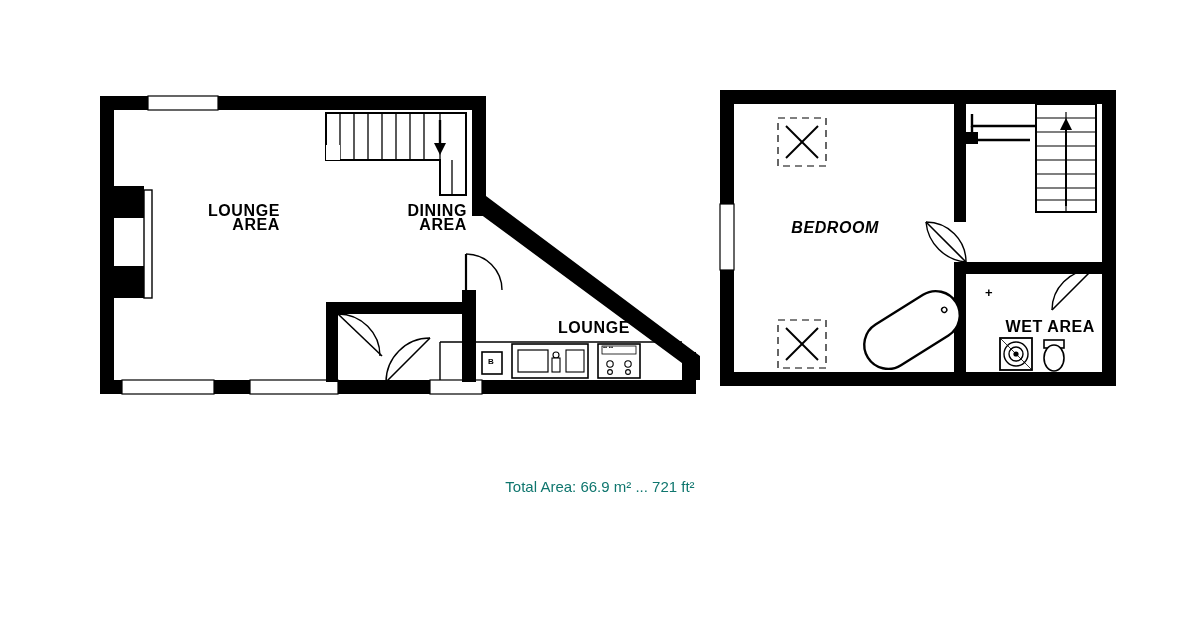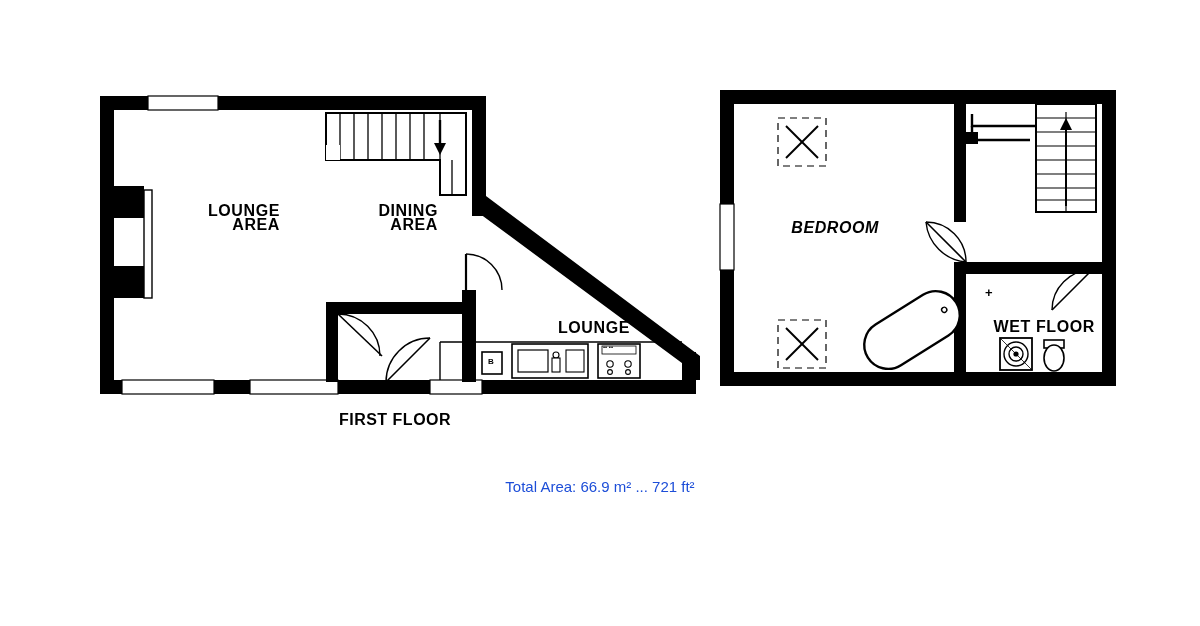--- a/index.html
+++ b/index.html
@@ -43,41 +43,41 @@
     width: 300px;
     font-size: 16px;
   }
   #total-area {
     position: absolute;
     left: 300px;
     top: 478px;
     width: 600px;
     text-align: center;
     font-size: 15px;
-    color: #1d4ed8;
+    color: #0f766e;
   }
   #disclaimer {
     position: absolute;
     left: 300px;
     top: 506px;
     width: 600px;
     text-align: center;
     font-size: 11.5px;
     color: #000;
   }
   .room-label {
     position: absolute;
     text-align: right;
     font-weight: bold;
     font-size: 16px;
     line-height: 14px;
     letter-spacing: 0.6px;
   }
   #lounge-label { left: 160px; top: 204px; width: 120px; }
-  #dining-label { left: 318px; top: 204px; width: 120px; }
+  #dining-label { left: 347px; top: 204px; width: 120px; }
   #kitchen-label { left: 470px; top: 321px; width: 160px; }
   #bedroom-label { left: 759px; top: 221px; width: 120px; font-style: italic; }
   #wetroom-label { left: 955px; top: 320px; width: 140px; }
   .appliance-text {
     position: absolute;
     font-size: 6px;
     font-weight: bold;
     font-family: "Liberation Sans", sans-serif;
   }
 </style>
@@ -258,25 +258,24 @@
 
   <div class="room-label" id="dining-label">
     <span>DINING</span><br>
     <span>AREA</span>
   </div>
 
   <div class="room-label" id="kitchen-label">LOUNGE</div>
 
   <div class="room-label" id="bedroom-label">BEDROOM</div>
 
-  <div class="room-label" id="wetroom-label">WET FLOOR</div>
+  <div class="room-label" id="wetroom-label">WET AREA</div>
 
   <div class="appliance-text" style="left:488px; top:357px; font-size:8px;">B</div>
 
   <div class="appliance-text" style="left:603px; top:344px;">•• ••</div>
 
   <div class="appliance-text" style="left:985px; top:285px; font-size:13px; font-weight:bold;">+</div>
 
-  <div class="caption" id="first-floor-caption">FIRST FLOOR</div>
 
   <div id="total-area">Total Area: 66.9 m² ... 721 ft²</div>
 
 </div>
 
 </body></html>

